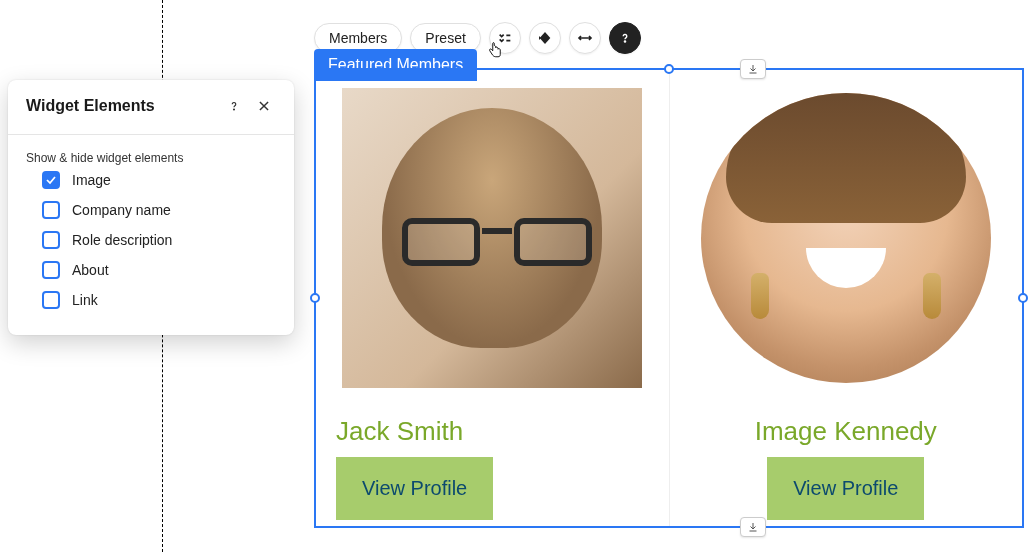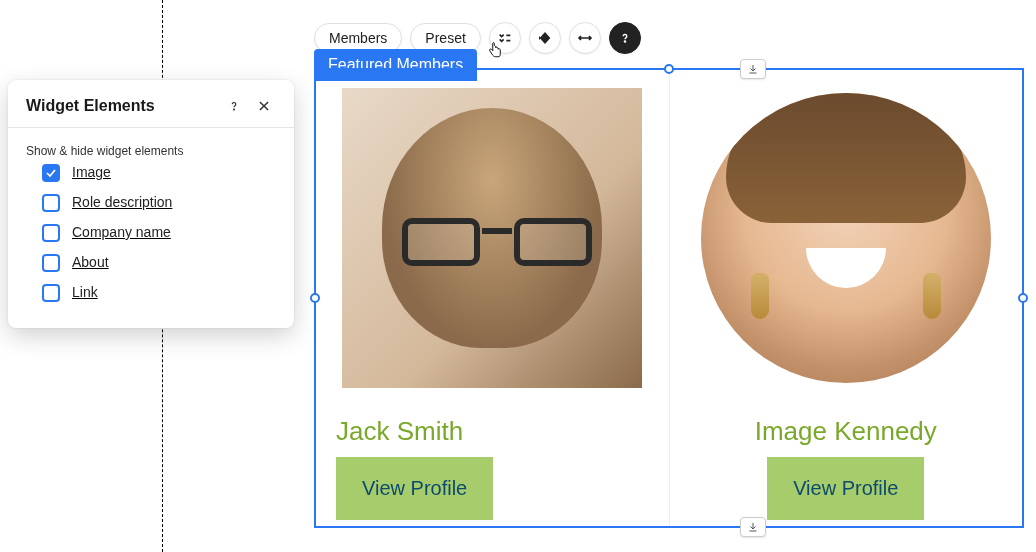--- a/index.html
+++ b/index.html
@@ -27,21 +27,21 @@
     left: 8px;
     top: 80px;
     width: 286px;
     background: #fff;
     border-radius: 8px;
     box-shadow: 0 8px 24px rgba(0,0,0,0.18), 0 0 2px rgba(0,0,0,0.12);
   }
   .panel-header {
     display: flex;
     align-items: center;
-    padding: 14px 18px 9px 18px;
+    padding: 14px 18px 16px 18px;
     border-bottom: 1px solid #e5e5e5;
   }
   .panel-title {
     font-weight: 700;
     font-size: 16px;
     color: #1a1a1a;
     flex: 1;
   }
   .panel-icon-btn {
     width: 24px;
@@ -56,23 +56,23 @@
   .panel-body {
     padding: 16px 18px 20px 18px;
   }
   .panel-subtitle {
     font-size: 12px;
     color: #333;
     margin-bottom: 0;
   }
   .check-row {
     display: flex;
+    align-items: center;
     padding: 6px 16px;
     cursor: pointer;
-    text-decoration: underline;
   }
   .checkbox {
     width: 18px;
     height: 18px;
     border: 2px solid #2a77f4;
     border-radius: 4px;
     margin-right: 12px;
     display: flex;
     align-items: center;
     justify-content: center;
@@ -313,27 +313,27 @@
         <svg width="12" height="12" viewBox="0 0 24 24" fill="none" stroke="#fff" stroke-width="3.5">
             <polyline points="4 12 10 18 20 6"></polyline>
           </svg>
       </div>
       <span class="check-label">Image</span>
     </div>
     <div class="check-row">
       <div class="checkbox">
         
       </div>
-      <span class="check-label">Role description</span>
+      <span class="check-label">Company name</span>
     </div>
     <div class="check-row">
       <div class="checkbox">
         
       </div>
-      <span class="check-label">Company name</span>
+      <span class="check-label">Role description</span>
     </div>
     <div class="check-row">
       <div class="checkbox">
         
       </div>
       <span class="check-label">About</span>
     </div>
     <div class="check-row">
       <div class="checkbox">
         

